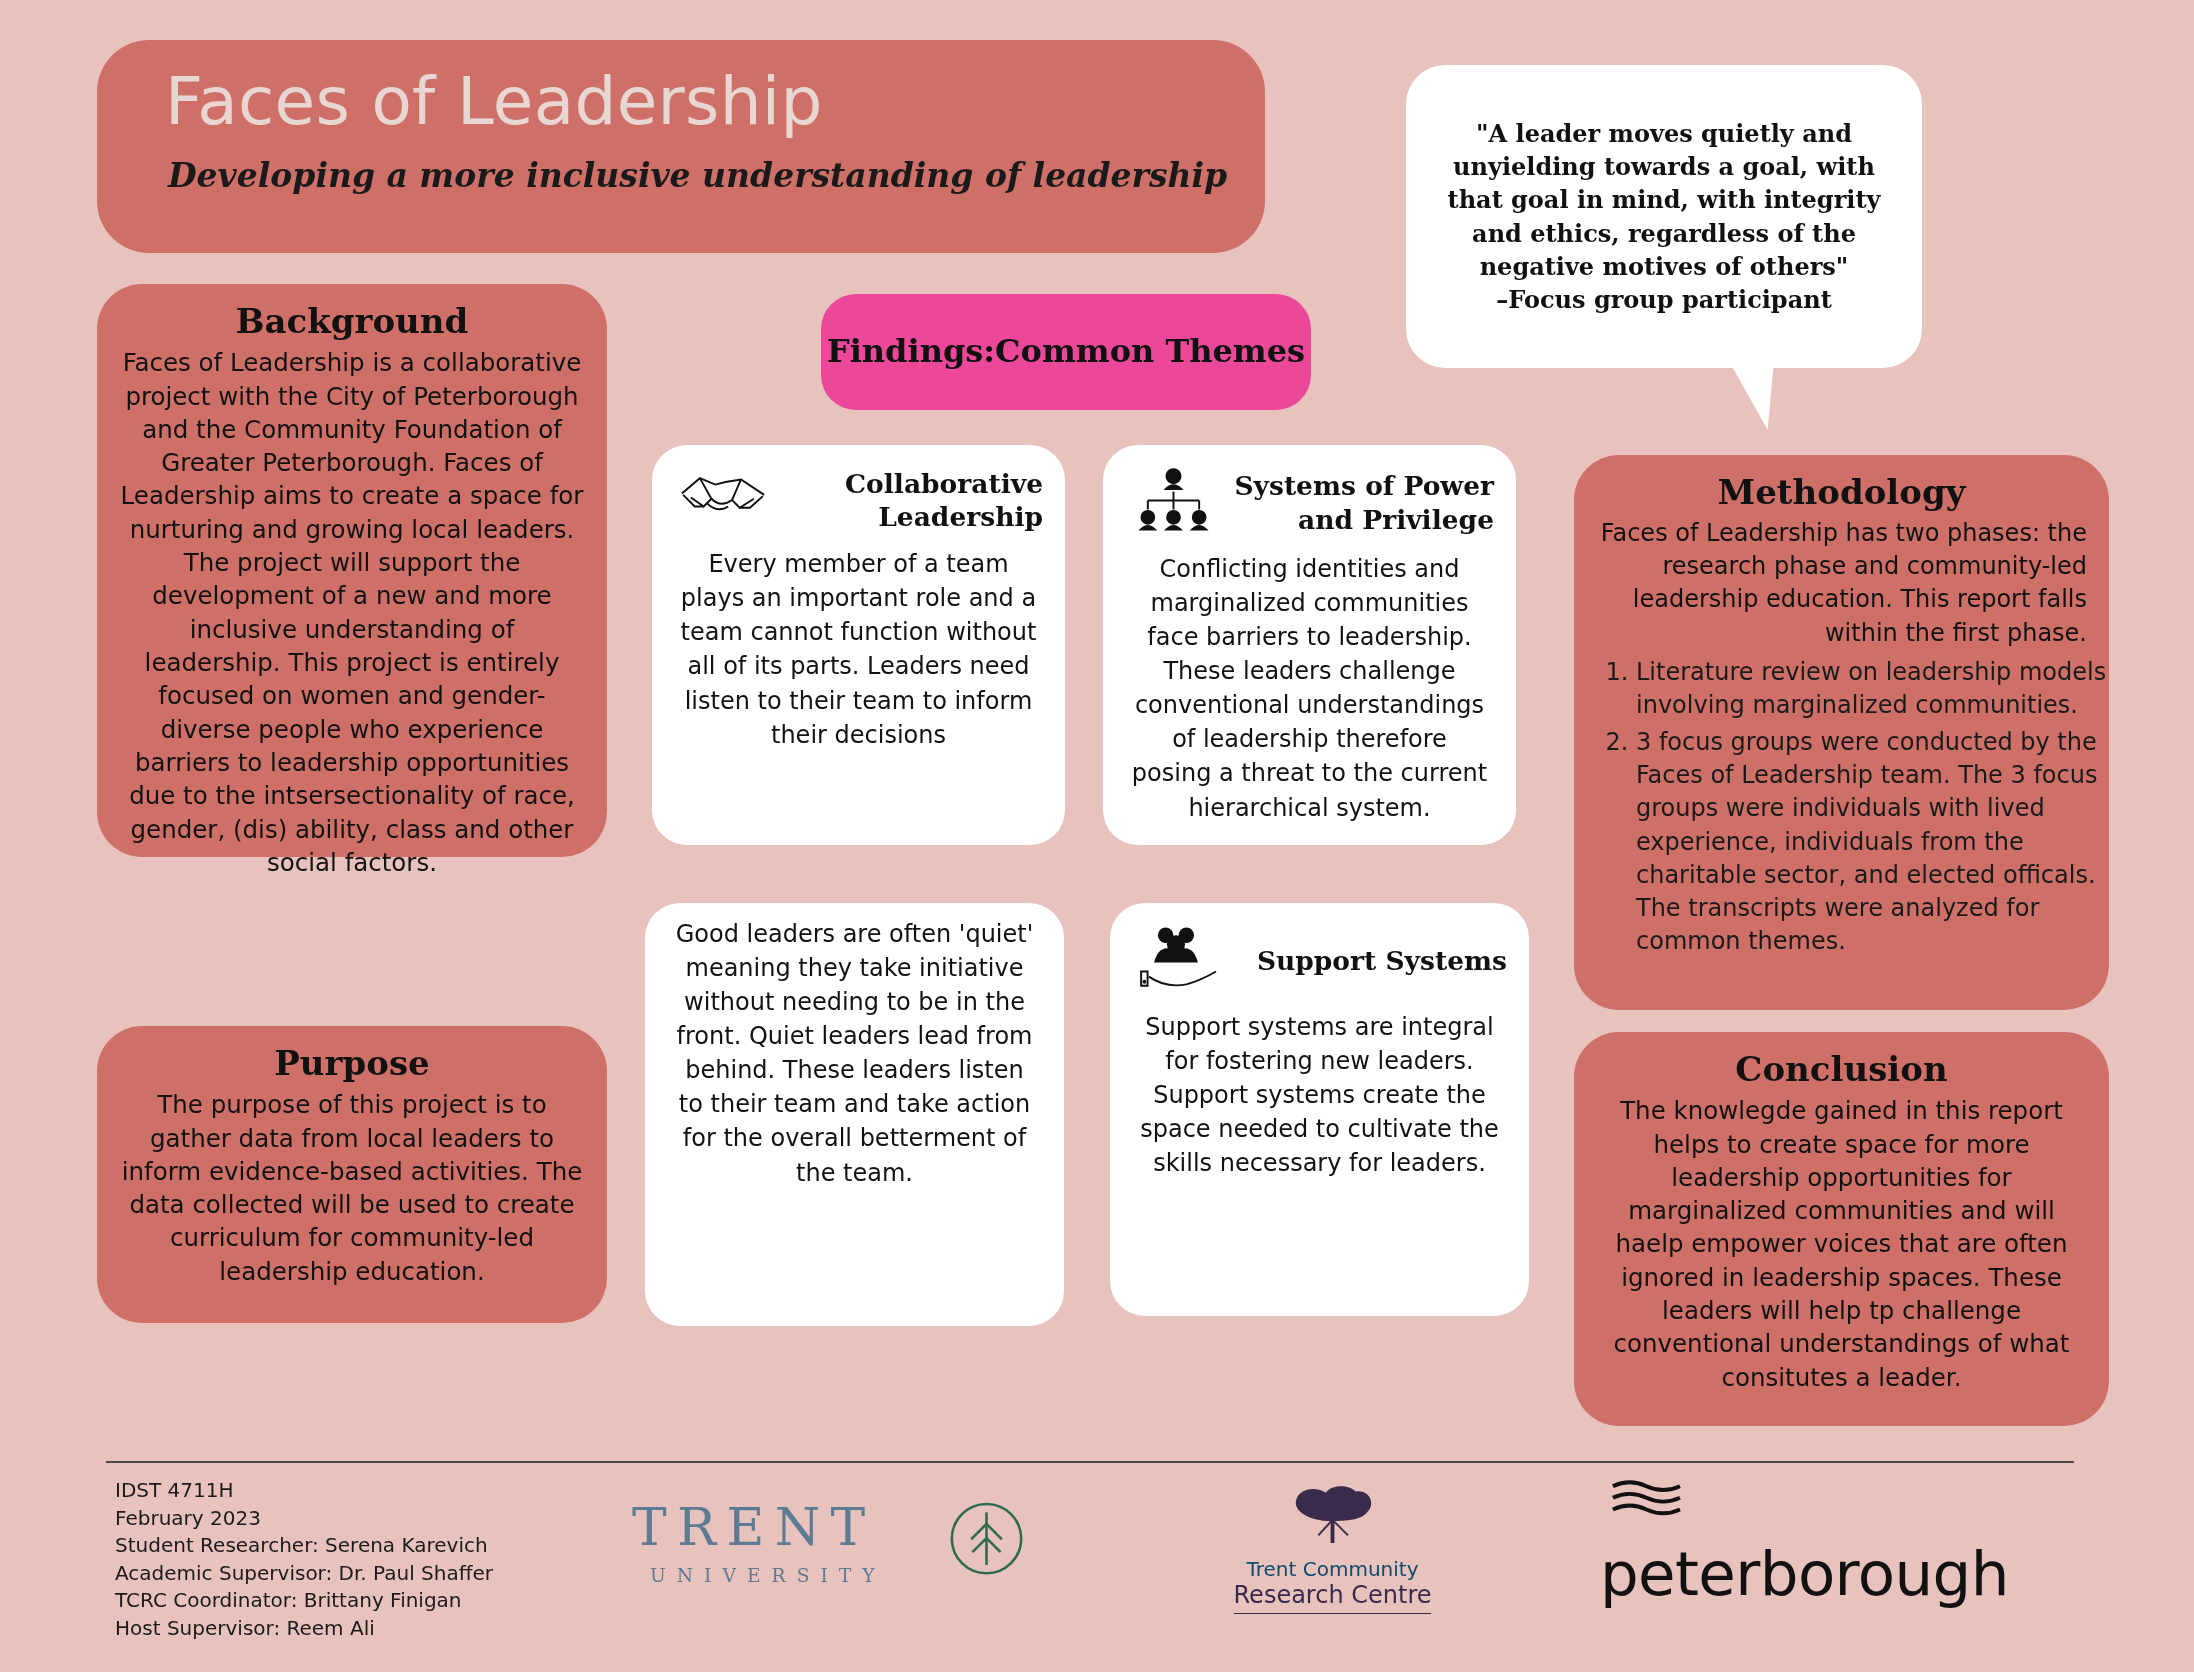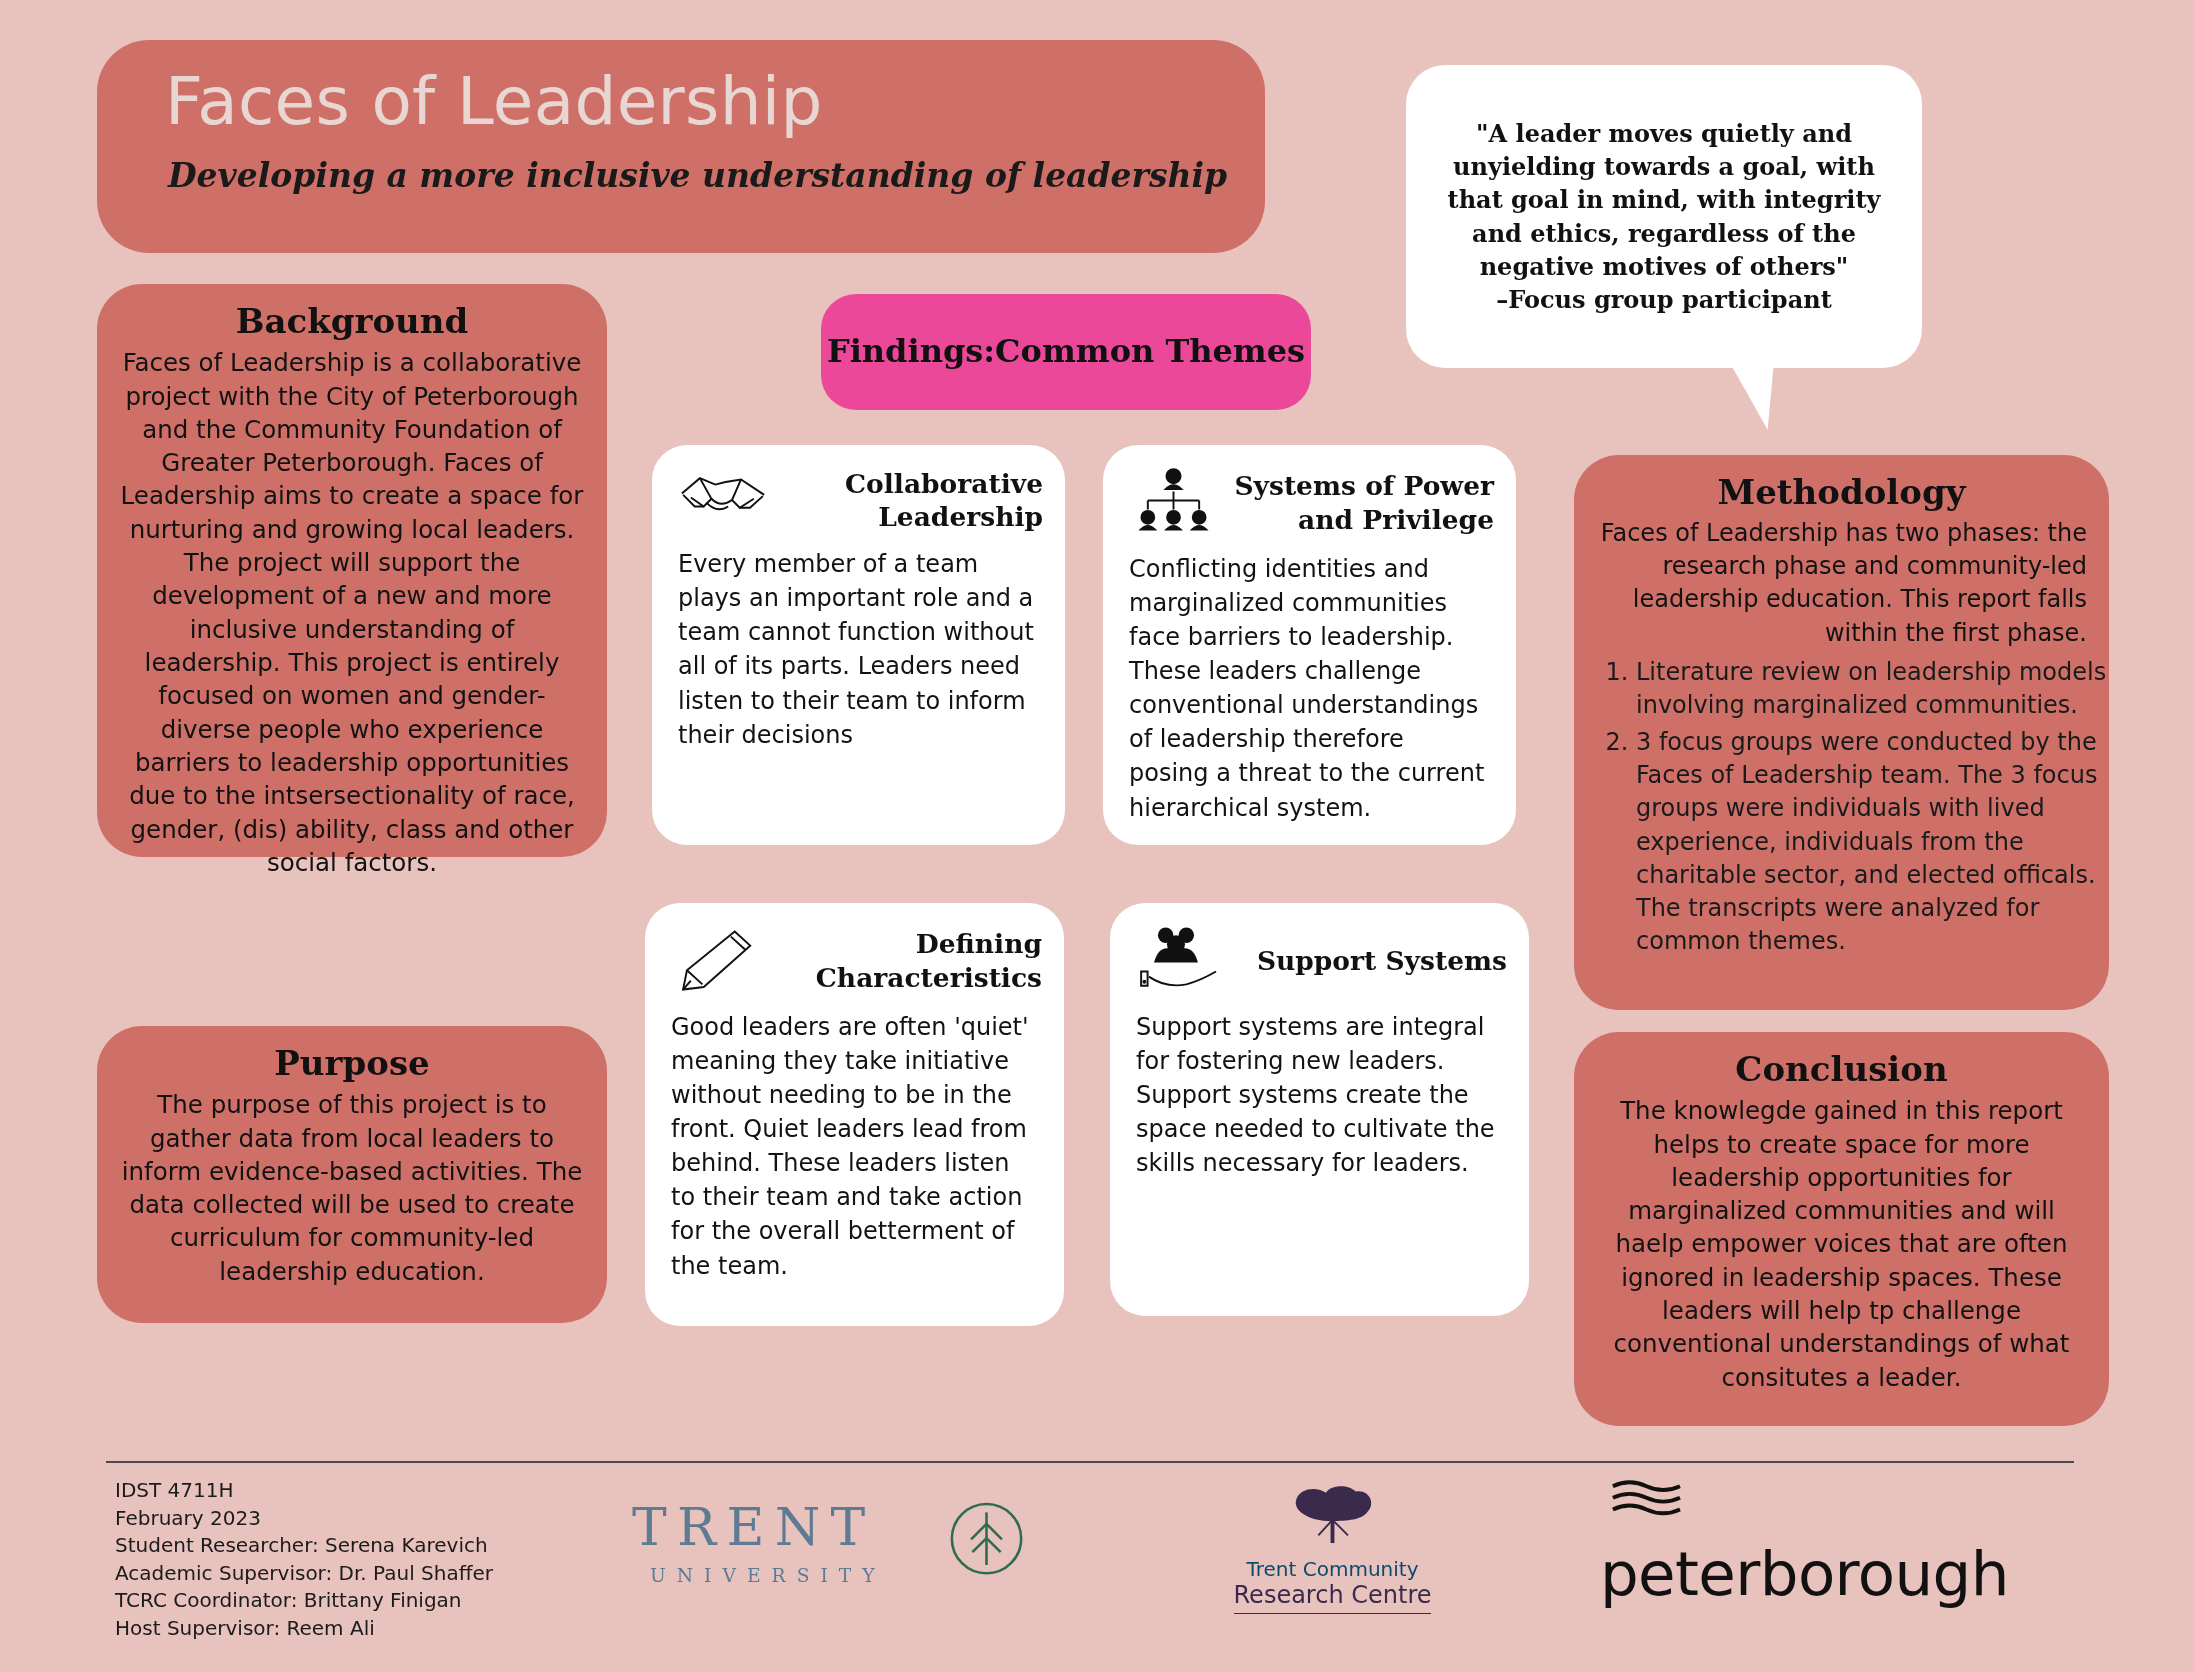--- a/index.html
+++ b/index.html
@@ -173,21 +173,21 @@
     font-family: "DejaVu Serif", serif;
     font-weight: bold;
     font-size: 26.5px;
     line-height: 1.25;
     text-align: right;
     color: #111;
   }
   .card-body {
     font-size: 24px;
     line-height: 1.42;
-    text-align: left;
+    text-align: center;
     padding: 14px 26px 0 26px;
     color: #121212;
   }
 
   
   .methodology-box {
     position: absolute;
     left: 1574px;
     top: 455px;
     width: 535px;
@@ -354,31 +354,20 @@
           <circle cx="100" cy="78" r="10" fill="#111"></circle>
           <path d="M89 97 q11 -11 22 0 z" fill="#111"></path>
         </svg>
       </div>
       <div class="card-title">Systems of Power and Privilege</div>
     </div>
     <div class="card-body">Conflicting identities and marginalized communities face barriers to leadership. These leaders challenge conventional understandings of leadership therefore posing a threat to the current hierarchical system.</div>
   </div>
 
   <div class="card" id="card-defchar">
-    <div class="card-head">
-      <div class="card-icon">
-        <svg width="84" height="71" viewBox="0 0 130 110" fill="none" stroke="#111" stroke-width="3">
-          <path d="M94 10 L118 32 L46 96 L14 100 L20 70 Z"></path>
-          <path d="M88 18 L110 38"></path>
-          <path d="M20 70 L44 92"></path>
-          <path d="M14 100 L26 86"></path>
-        </svg>
-      </div>
-      <div class="card-title">Defining Characteristics</div>
-    </div>
     <div class="card-body">Good leaders are often 'quiet' meaning they take initiative without needing to be in the front.  Quiet leaders lead from behind. These leaders listen to their team and take action for the overall betterment of the team.</div>
   </div>
 
   <div class="card" id="card-support">
     <div class="card-head">
       <div class="card-icon">
         <svg width="97" height="71" viewBox="0 0 150 110" fill="#111" stroke="#111" stroke-width="3">
           <circle cx="52" cy="16" r="12" fill="#111" stroke="none"></circle>
           <circle cx="84" cy="16" r="12" fill="#111" stroke="none"></circle>
           <circle cx="68" cy="30" r="14" fill="#111" stroke="none"></circle>

